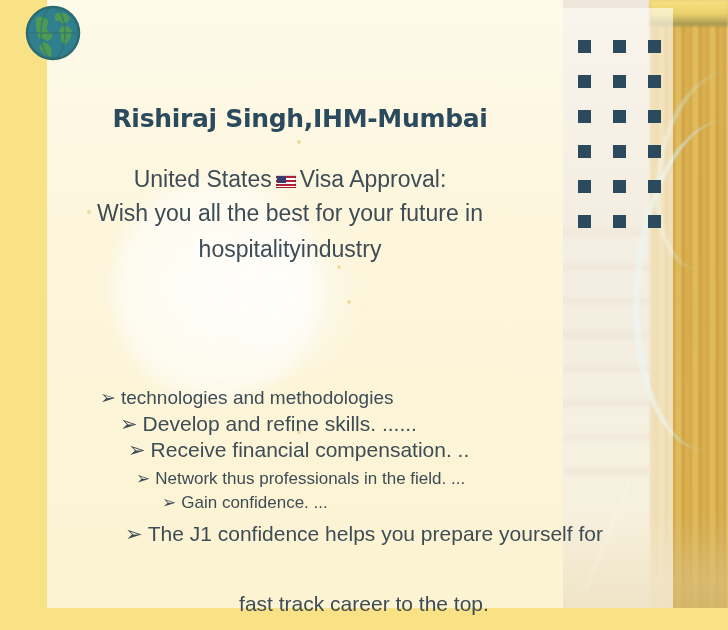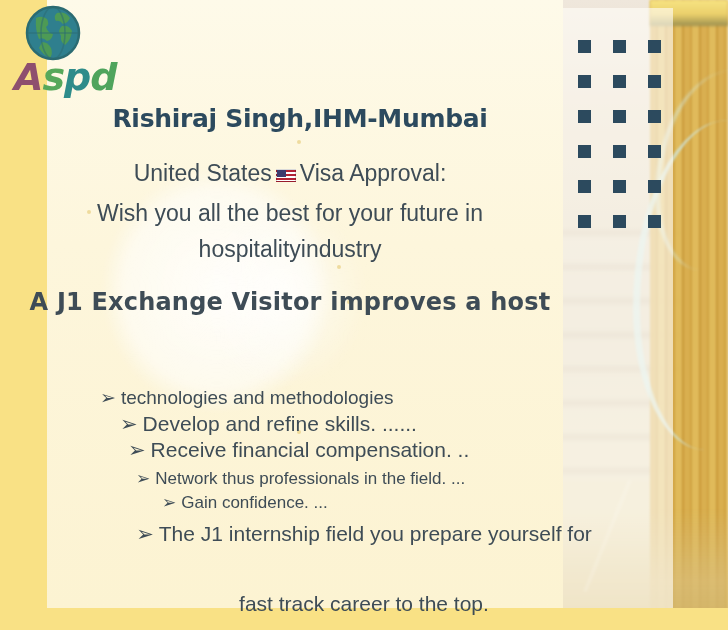--- a/index.html
+++ b/index.html
@@ -251,21 +251,21 @@
   .subline {
     position: absolute;
     left: 0;
     width: 580px;
     text-align: center;
     font-family: "Liberation Sans", sans-serif;
     font-size: 23px;
     color: #3E4C56;
     white-space: nowrap;
   }
-  .subline.s1 { top: 160px; }
+  .subline.s1 { top: 166px; }
   .subline.s2 { top: 200px; }
   .subline.s3 { top: 236px; }
 
   .flag {
     display: inline-block;
     width: 20px;
     height: 13px;
     vertical-align: -1px;
     margin: 0 4px;
     position: relative;
@@ -389,52 +389,48 @@
       <circle cx="29" cy="29" r="26" fill="#2F7F8E"></circle>
       <path d="M29 3 a26 26 0 0 0 0 52 a26 26 0 0 0 0 -52 z" fill="#2F7F8E"></path>
       <path d="M12 14 q6 -3 11 1 q3 5 -1 8 q2 6 7 7 q-1 6 -6 7 q-4 -4 -8 -2 q-4 -9 -3 -21z" fill="#4D9A55"></path>
       <path d="M18 38 q6 0 9 6 q2 6 -1 10 q-7 -3 -11 -10z" fill="#4D9A55"></path>
       <path d="M33 9 q8 -2 13 5 q-2 5 -7 6 q-3 -4 -7 -3 q-3 -5 1 -8z" fill="#4D9A55"></path>
       <path d="M38 22 q7 -1 10 5 q-1 9 -7 14 q-5 -3 -4 -9 q-4 -6 1 -10z" fill="#4D9A55"></path>
       <circle cx="29" cy="29" r="26" fill="none" stroke="#2B6B72" stroke-width="2.5"></circle>
       <ellipse cx="29" cy="29" rx="12" ry="26" fill="none" stroke="#2B6B72" stroke-width="1.6" opacity=".55"></ellipse>
       <line x1="3" y1="29" x2="55" y2="29" stroke="#2B6B72" stroke-width="1.6" opacity=".55"></line>
     </svg>
-    <div class="logo-word">
-      <span class="l1">A</span><span class="l2">s</span><span class="l3">p</span><span class="l4">d</span>
-    </div>
   </div>
 
   <div class="content">
 
     <div class="headline">Rishiraj Singh,IHM-Mumbai</div>
 
     <div class="subline s1">
       <span>United States</span><span class="flag"></span><span>Visa Approval:</span>
     </div>
     <div class="subline s2">Wish you all the best for your future in</div>
     <div class="subline s3">hospitalityindustry</div>
 
-    <div class="section-title t1">A J1  Exchange  Visitor  improves  a host</div>
 
     <div class="bullet b2">
       <span class="arrow">➢</span><span>technologies and methodologies</span>
     </div>
     <div class="bullet b3">
       <span class="arrow">➢</span><span>Develop and refine skills. ......</span>
     </div>
     <div class="bullet b4">
       <span class="arrow">➢</span><span>Receive financial compensation. ..</span>
     </div>
     <div class="bullet b5">
       <span class="arrow">➢</span><span>Network thus professionals in the field. ...</span>
     </div>
     <div class="bullet b6">
       <span class="arrow">➢</span><span>Gain confidence. ...</span>
     </div>
 
     <div class="closing c1">
-      <span class="arrow">➢</span><span>The J1 internship field you prepare yourself for</span>
+      <span class="arrow">➢</span><span>The J1 confidence helps you prepare yourself for</span>
     </div>
     <div class="closing c3">fast track career to the top.</div>
 
   </div>
 </div>
 
 </body></html>

